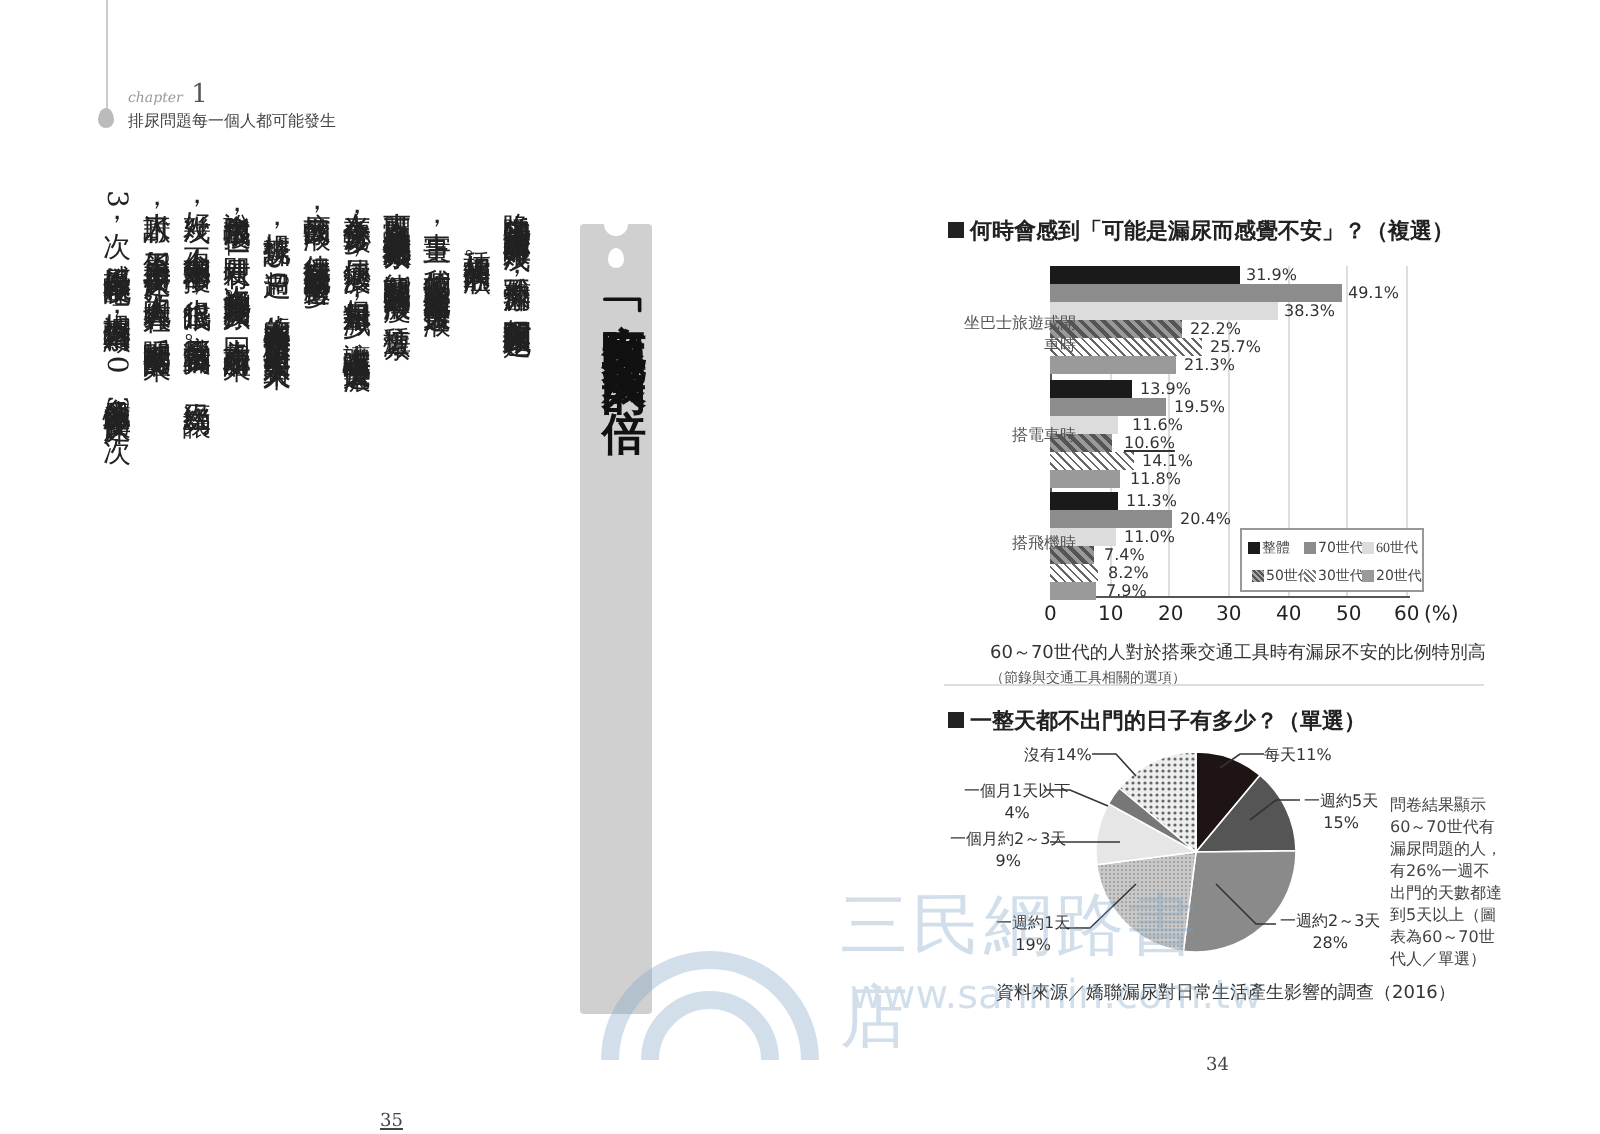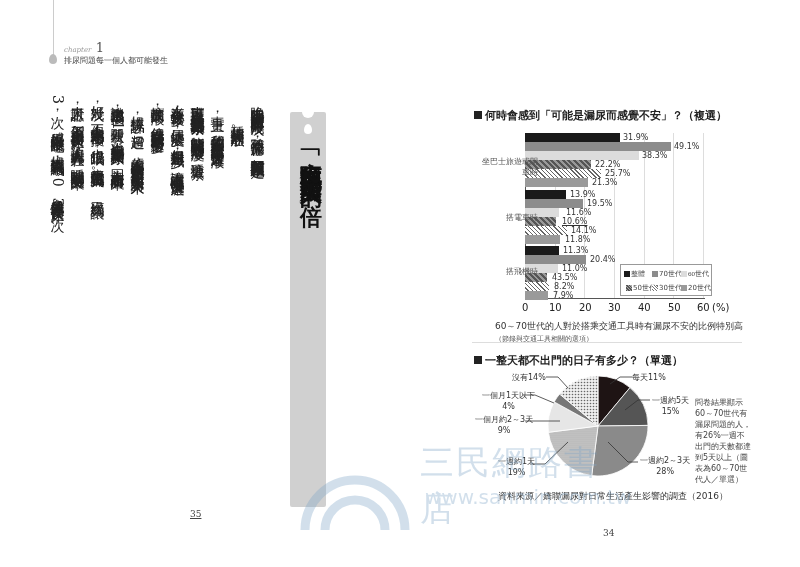--- a/index.html
+++ b/index.html
@@ -62,21 +62,21 @@
   <div class="vcol" style="left:88px;top:95px;"><span>好幾次，不但令人感到非常困擾，也很淺眠，疲勞會累積到隔天。1次已經夠讓</span></div>
   <div class="vcol" style="left:68px;top:95px;"><span>人討厭了，但為了上廁所半夜要起床3次的人也大有人在。睡眠期間竟然要醒來</span></div>
   <div class="vcol" style="left:48px;top:95px;"><span>3次，感覺好像根本沒睡吧！根據調查資料顯示，70多歲的男性半夜要起床3次</span></div>
 
   <div class="banner">
     <div class="banner-notch"></div>
     <div class="banner-drop"></div>
     <div class="banner-text">「夜晚頻尿」死亡率是一般人的2倍</div>
   </div>
 
-  <div class="pagenum" style="left:190px;top:509px;text-decoration:underline;">35</div>
+  <div class="pagenum" style="left:190px;top:556px;text-decoration:underline;">35</div>
 </div>
 
 <div class="page right"></div>
 
 <div class="ch-title" style="left:474px;top:108px;"><span class="sq"></span><span>何時會感到「可能是漏尿而感覺不安」？（複選）</span></div>
 
 <div class="axis-area">
   <div class="gl" style="left:0;background:#555;"></div>
   <div class="gl" style="left:29.7px;"></div>
   <div class="gl" style="left:59.3px;"></div>
@@ -116,21 +116,21 @@
 <div class="bar-label" style="left:592px;top:178px;">21.3%</div>
 <div class="bar-label" style="left:570px;top:190px;">13.9%</div>
 <div class="bar-label" style="left:587px;top:199px;">19.5%</div>
 <div class="bar-label" style="left:566px;top:208px;">11.6%</div>
 <div class="bar-label" style="left:562px;top:217px;text-decoration:underline;">10.6%</div>
 <div class="bar-label" style="left:571px;top:226px;">14.1%</div>
 <div class="bar-label" style="left:565px;top:235px;">11.8%</div>
 <div class="bar-label" style="left:563px;top:246px;">11.3%</div>
 <div class="bar-label" style="left:590px;top:255px;">20.4%</div>
 <div class="bar-label" style="left:562px;top:264px;">11.0%</div>
-<div class="bar-label" style="left:552px;top:273px;">43.5%</div>
+<div class="bar-label" style="left:552px;top:273px;">7.4%</div>
 <div class="bar-label" style="left:554px;top:282px;">8.2%</div>
 <div class="bar-label" style="left:553px;top:291px;">7.9%</div>
 
 <div class="cat-label" style="left:458px;top:156px;">坐巴士旅遊或開車時</div>
 <div class="cat-label" style="left:458px;top:212px;">搭電車時</div>
 <div class="cat-label" style="left:458px;top:266px;">搭飛機時</div>
 
 <div class="tick" style="left:522px;top:302px;">0</div>
 <div class="tick" style="left:549px;top:302px;">10</div>
 <div class="tick" style="left:579px;top:302px;">20</div>

